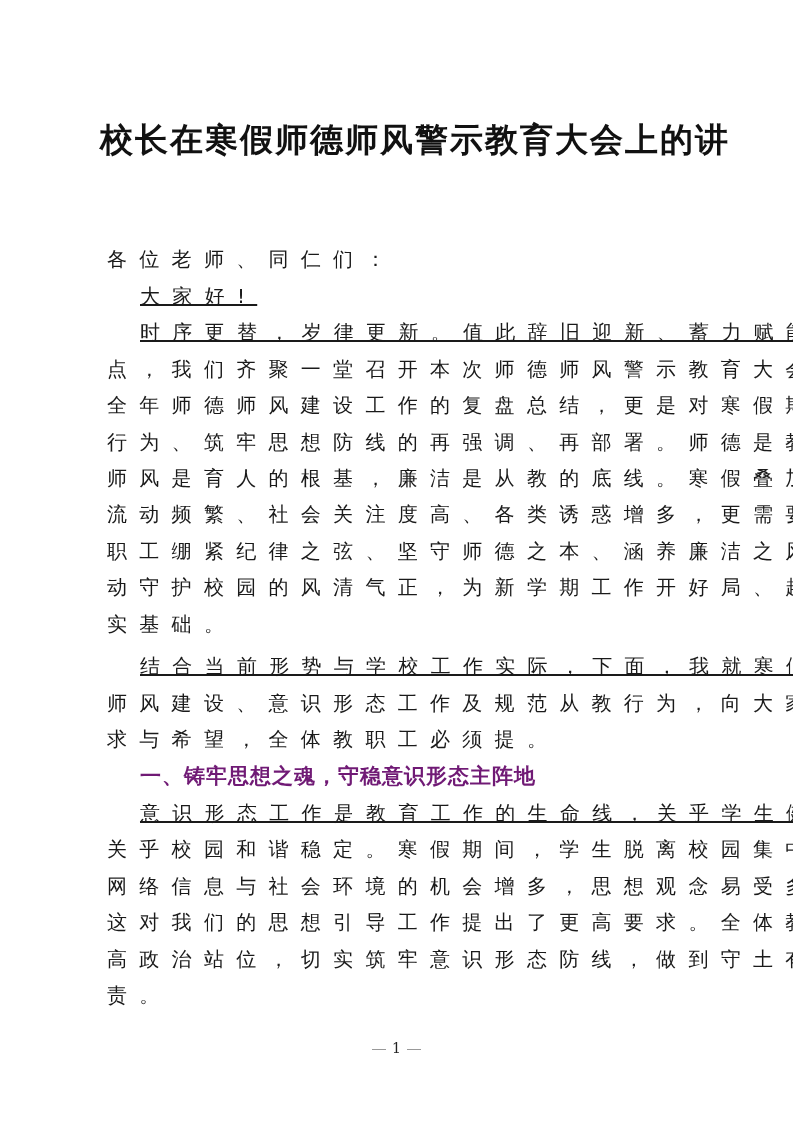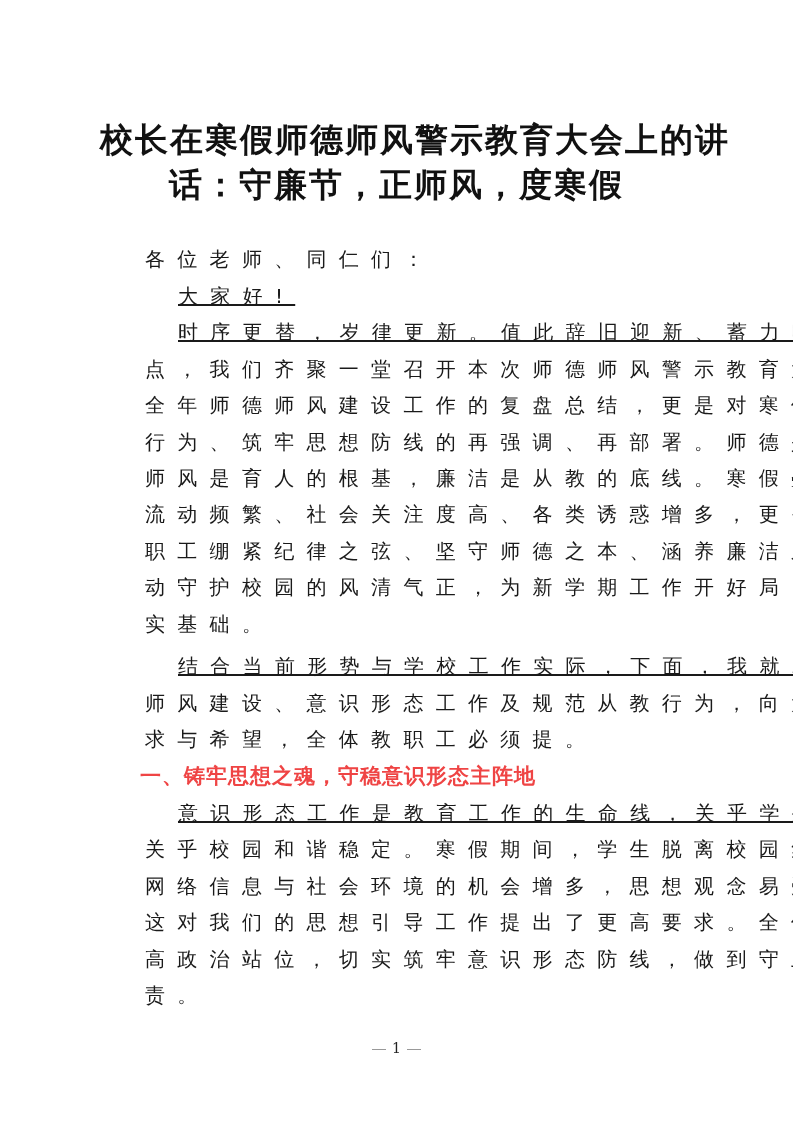--- a/index.html
+++ b/index.html
@@ -9,44 +9,43 @@
     position: absolute; left: 100px; width: 593px; top: 113px;
     font-family: "DejaVu Serif", "Liberation Serif", serif;
     font-weight: bold; font-size: 33px; line-height: 45px;
     color: #111; text-align: center; letter-spacing: 2px;
   }
   .title div { white-space: nowrap; }
   .line {
     position: absolute; left: 107px;
     font-family: "DejaVu Sans", "Liberation Sans", sans-serif;
     font-size: 20px; line-height: 24px; color: #1a1a1a;
-    white-space: nowrap; letter-spacing: 12.3px; margin-left: 38px;
+    white-space: nowrap; letter-spacing: 12.3px;
   }
   .line.indent { left: 140px; text-decoration: underline; }
   .heading {
     position: absolute; left: 140px;
     font-family: "DejaVu Sans", "Liberation Sans", sans-serif;
-    font-weight: bold; font-size: 21px; line-height: 24px; color: #ef4444;
+    font-weight: bold; font-size: 21px; line-height: 24px; color: #701a75;
     white-space: nowrap; letter-spacing: 1px;
   }
   .pagenum {
     position: absolute; left: 0; width: 793px; top: 1036px; text-align: center;
     font-family: "DejaVu Serif", "Liberation Serif", serif;
     font-size: 14px; color: #222;
   }
   .pagenum .dash { display: inline-block; width: 14px; height: 1px; background: #999; vertical-align: middle; margin: 0 6px; }
 </style>
 </head>
 <body>
 
 <div class="page">
 
   <div class="title">
     <div>校长在寒假师德师风警示教育大会上的讲</div>
-    <div>话：守廉节，正师风，度寒假</div>
   </div>
 
   <div class="line" style="top:243px">各位老师、同仁们：</div>
   <div class="line indent" style="top:280px">大家好!</div>
 
   <div class="line indent" style="top:316px">时序更替，岁律更新。值此辞旧迎新、蓄力赋能的关键节</div>
   <div class="line" style="top:353px">点，我们齐聚一堂召开本次师德师风警示教育大会。这既是对</div>
   <div class="line" style="top:389px">全年师德师风建设工作的复盘总结，更是对寒假期间规范从教</div>
   <div class="line" style="top:426px">行为、筑牢思想防线的再强调、再部署。师德是教育的灵魂，</div>
   <div class="line" style="top:462px">师风是育人的根基，廉洁是从教的底线。寒假叠加春节，师生</div>

